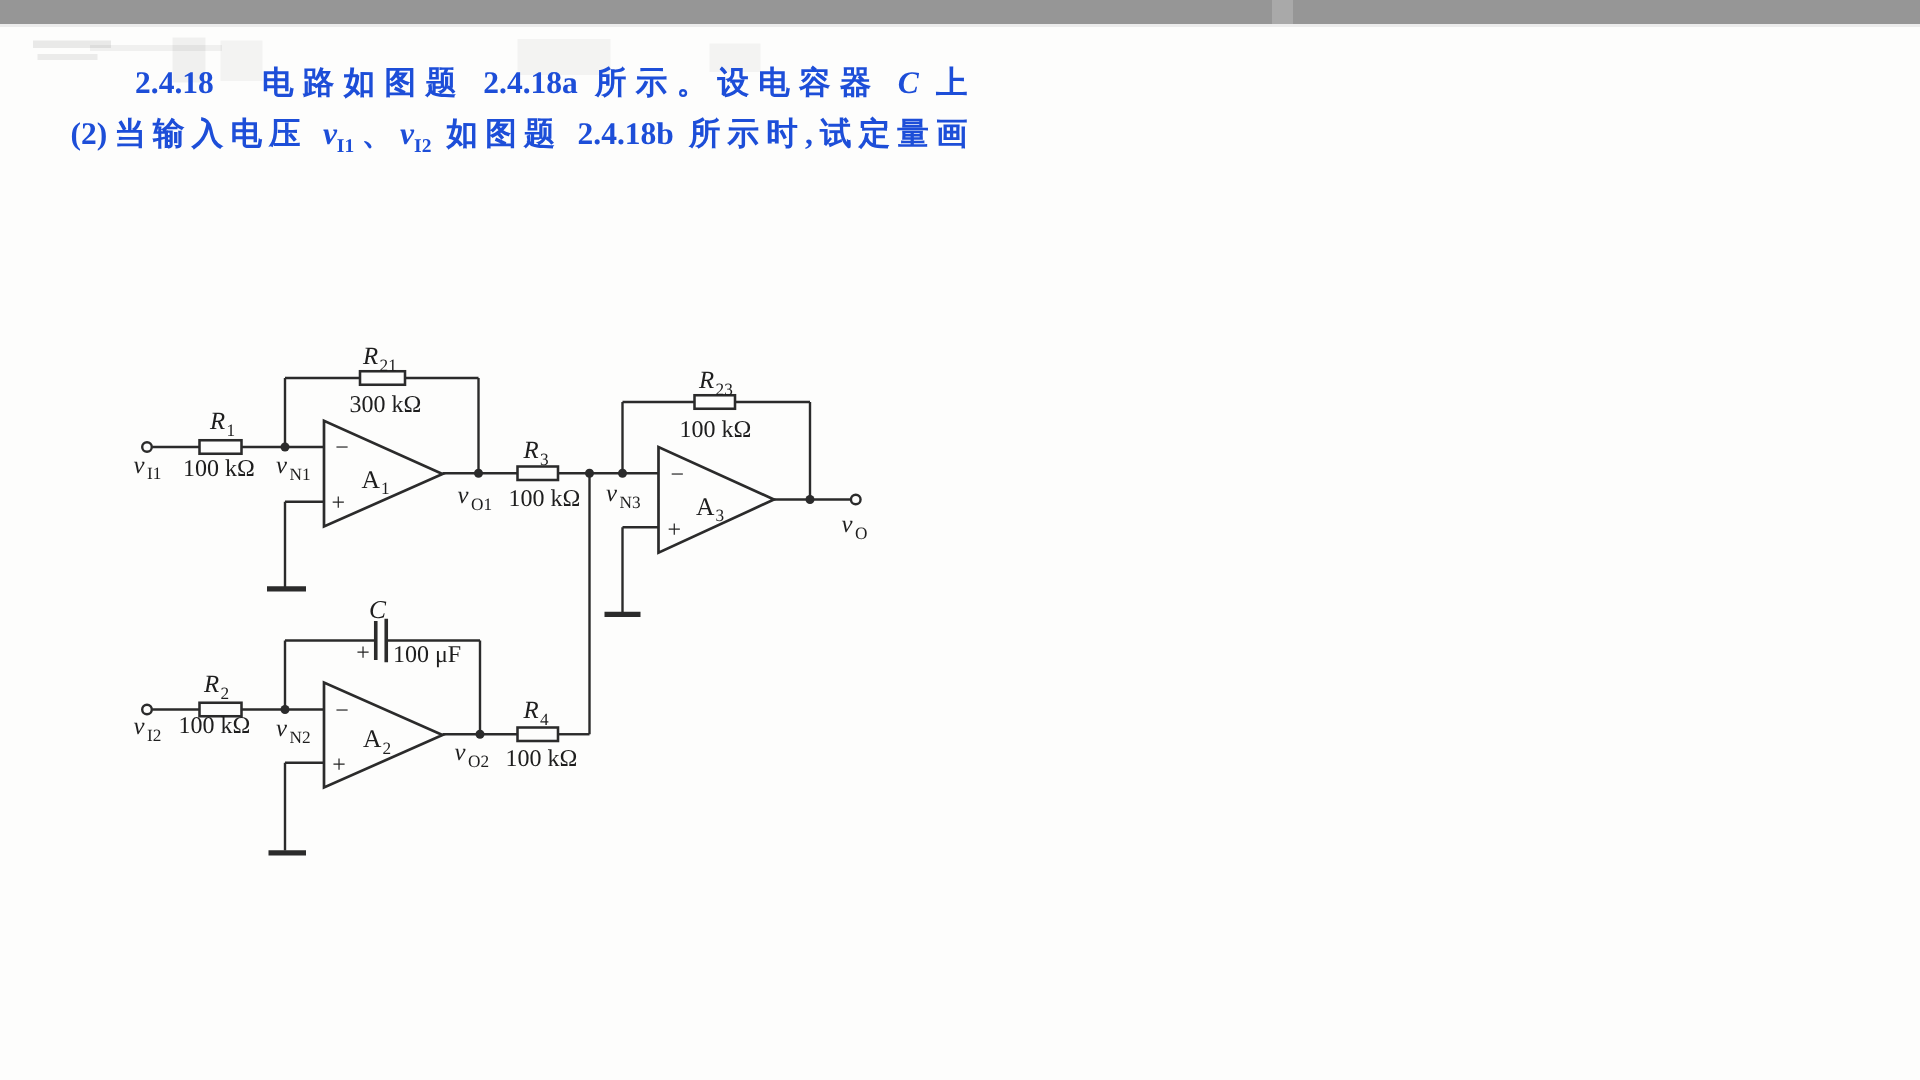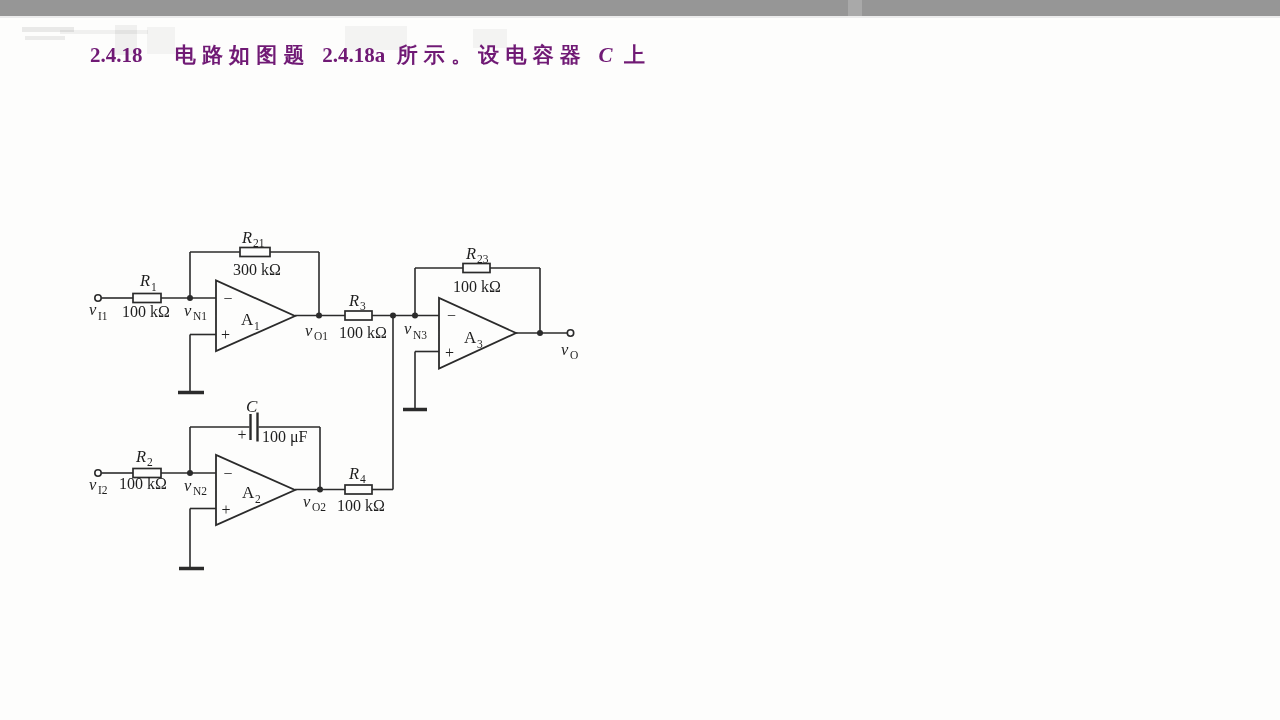--- a/index.html
+++ b/index.html
@@ -7,21 +7,21 @@
 
   
   #topbar{position:absolute;left:0;top:0;width:1280px;height:16px;background:#969696;}
   #topbar .streak{position:absolute;left:848px;top:0;width:14px;height:16px;background:rgba(255,255,255,.18);}
   #topbar-edge{position:absolute;left:0;top:16px;width:1280px;height:2px;background:#ececec;}
 
   
   .ghost{position:absolute;background:#000;}
 
   
-  #para{position:absolute;left:47px;top:39px;width:598px;font-size:21px;line-height:33.6px;font-weight:600;color:#701a75;}
+  #para{position:absolute;left:47px;top:39px;width:598px;font-size:21px;line-height:33.6px;font-weight:600;color:#1d4ed8;}
   #para .line{white-space:nowrap;}
   #para .just{white-space:normal;text-align:justify;text-align-last:justify;}
   #para .l1{text-indent:43px;}
   #para .l2{letter-spacing:3px;}
   #para .l4{letter-spacing:2px;}
   #para .gap{display:inline-block;width:26px;}
   #para .it{font-style:italic;font-weight:600;}
   #para sub{font-size:13px;line-height:0;letter-spacing:0;}
 
   
@@ -55,20 +55,21 @@
   <div class="ghost" style="left:22px;top:27px;width:52px;height:5px;opacity:.08"></div>
   <div class="ghost" style="left:25px;top:36px;width:40px;height:4px;opacity:.07"></div>
   <div class="ghost" style="left:60px;top:30px;width:88px;height:4px;opacity:.05"></div>
   <div class="ghost" style="left:115px;top:25px;width:22px;height:30px;opacity:.05"></div>
   <div class="ghost" style="left:147px;top:27px;width:28px;height:27px;opacity:.04"></div>
   <div class="ghost" style="left:345px;top:26px;width:62px;height:24px;opacity:.04"></div>
   <div class="ghost" style="left:473px;top:29px;width:34px;height:19px;opacity:.04"></div>
 
   <div id="para">
     <div class="line just l1"><span>2.4.18</span><span class="gap"></span><span>电路如图题 2.4.18a 所示。设电容器 </span><span class="it">C</span><span> 上</span></div>
+    <div class="line just"><span>(2)当输入电压 </span><span class="it">v</span><sub>I1</sub><span>、</span><span class="it">v</span><sub>I2</sub><span> 如图题 2.4.18b 所示时,试定量画</span></div>
   </div>
 
   <svg id="cir" width="1280" height="720" viewBox="0 0 1280 720">
 
     <g>
       <line class="wire" x1="101.5" y1="298" x2="133" y2="298"></line>
       <line class="wire" x1="161" y1="298" x2="216" y2="298"></line>
       <line class="wire" x1="190" y1="298" x2="190" y2="252"></line>
       <line class="wire" x1="190" y1="252" x2="240" y2="252"></line>
       <line class="wire" x1="270" y1="252" x2="319" y2="252"></line>

